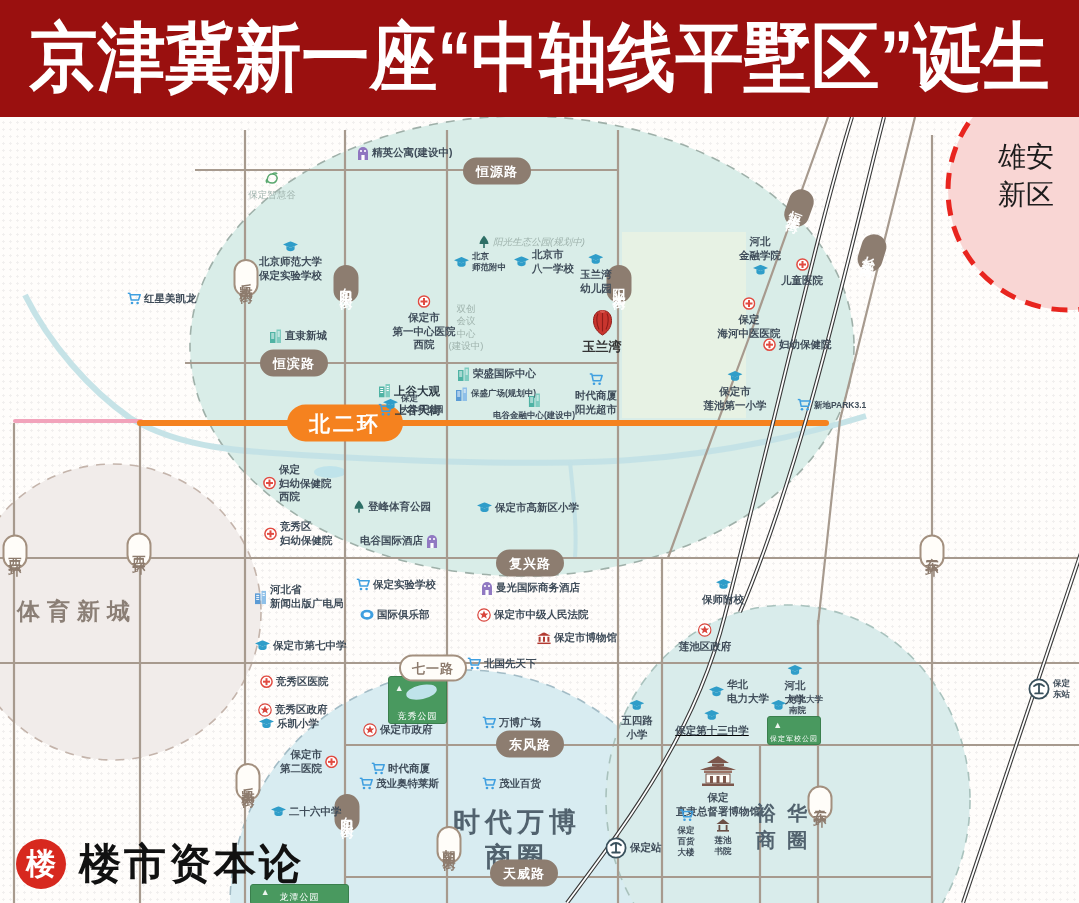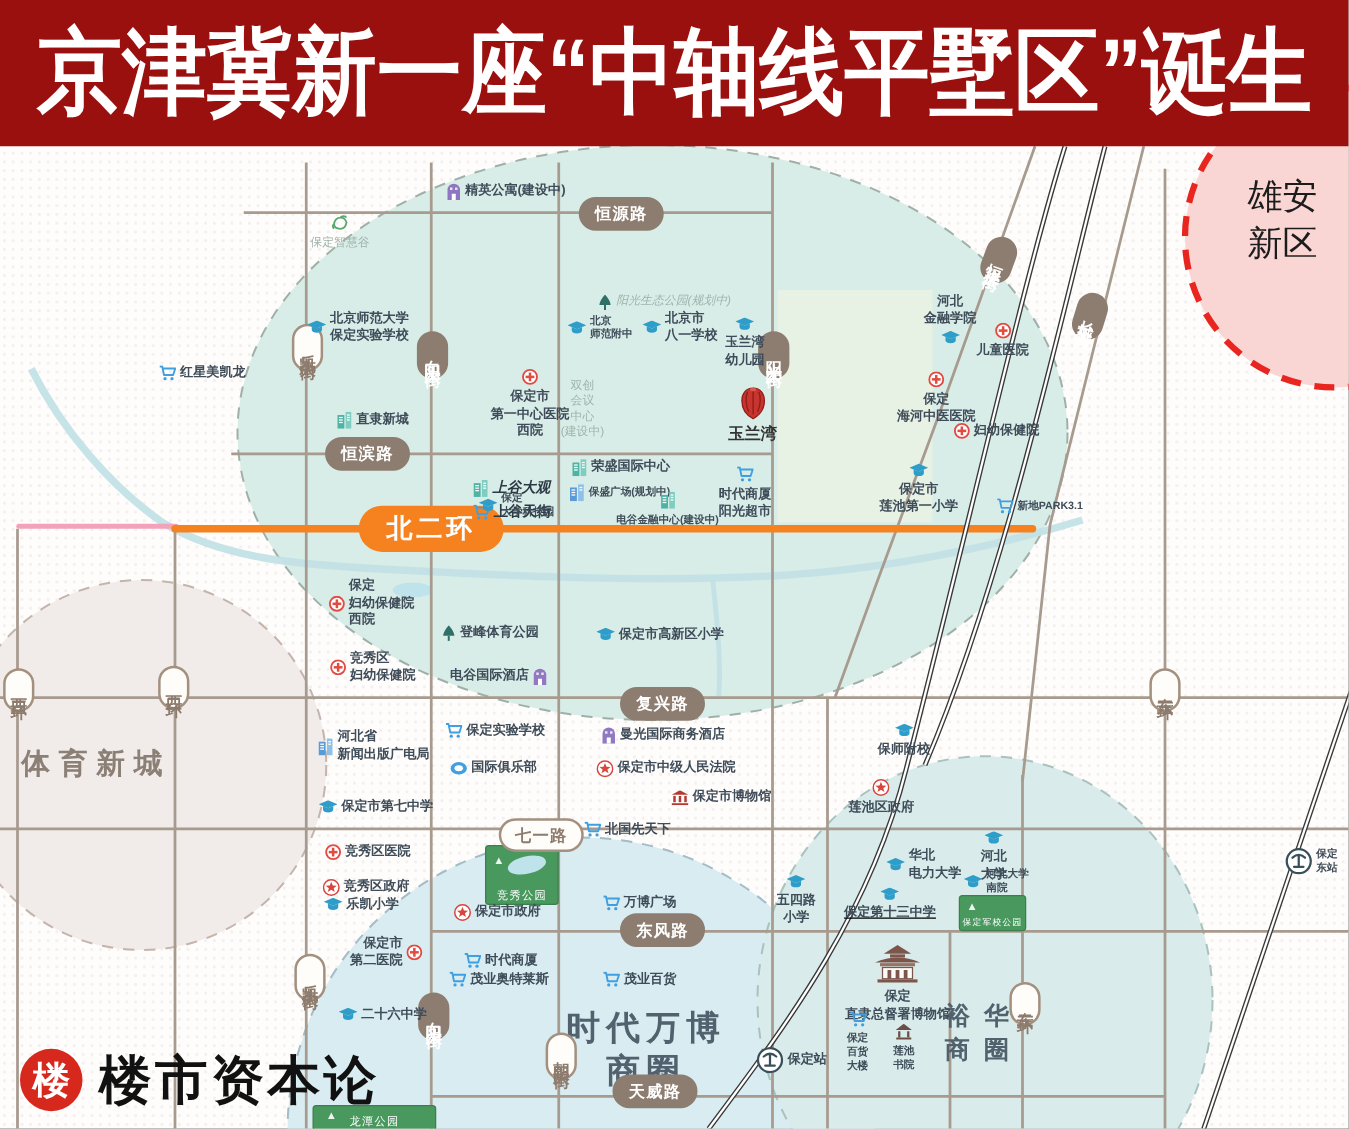--- a/index.html
+++ b/index.html
@@ -210,21 +210,21 @@
       </div>
       <div class="poi pos-r v-muted" style="left: 478px; top: 242px; font-style: italic;">
         <span class="icon">
           <svg width="12" height="13" viewBox="0 0 12 13">
             <path d="M6 0 C8.5 3 10.5 6 10.5 8.5 H1.5 C1.5 6 3.5 3 6 0z" fill="#2e6f66"></path>
             <rect x="5.2" y="8.5" width="1.6" height="4" fill="#2e6f66"></rect>
           </svg>
         </span>
         <span class="poi-label">阳光生态公园(规划中)</span>
       </div>
-      <div class="poi pos-r" style="left: 246px; top: 262px;">
+      <div class="poi pos-r" style="left: 259px; top: 262px; flex-direction: column;">
         <span class="icon">
           <svg width="15" height="11" viewBox="0 0 15 11">
             <polygon points="7.5,0 15,3.2 7.5,6.4 0,3.2" fill="#2f9dc9"></polygon>
             <path d="M3.4 4.6v3.1c0 1.2 1.9 2.1 4.1 2.1s4.1-.9 4.1-2.1V4.6L7.5 6.4z" fill="#2f9dc9"></path>
           </svg>
         </span>
         <span class="poi-label">北京师范大学
 保定实验学校</span>
       </div>
       <div class="poi pos-r v-small" style="left: 454px; top: 262px;">
@@ -334,21 +334,21 @@
       <div class="poi pos-r v-strong" style="left: 378px; top: 377px; margin-top: 33px;">
         <span class="icon">
           <svg width="14" height="13" viewBox="0 0 14 13">
             <path d="M0.8 1h2l1.4 6.8h7.3L13.2 2.6H3.4" fill="none" stroke="#3f9fe0" stroke-width="1.5" stroke-linejoin="round"></path>
             <circle cx="5" cy="10.8" r="1.3" fill="#3f9fe0"></circle>
             <circle cx="10.6" cy="10.8" r="1.3" fill="#3f9fe0"></circle>
           </svg>
         </span>
         <span class="poi-label">上谷天街</span>
       </div>
-      <div class="poi pos-r v-strong" style="left: 378px; top: 391px; font-style: italic;">
+      <div class="poi pos-r v-strong" style="left: 378px; top: 391px;">
         <span class="icon">
           <svg width="13" height="14" viewBox="0 0 13 14">
             <rect x="1" y="3" width="5.5" height="11" fill="#4fb3a4"></rect>
             <rect x="7.5" y="0.5" width="4.5" height="13.5" fill="#7fccc0"></rect>
             <rect x="2.2" y="4.5" width="3" height="1" fill="#fff"></rect>
             <rect x="2.2" y="6.5" width="3" height="1" fill="#fff"></rect>
             <rect x="2.2" y="8.5" width="3" height="1" fill="#fff"></rect>
             <rect x="8.6" y="2.5" width="2.2" height="1" fill="#fff"></rect>
             <rect x="8.6" y="4.5" width="2.2" height="1" fill="#fff"></rect>
             <rect x="8.6" y="6.5" width="2.2" height="1" fill="#fff"></rect>

